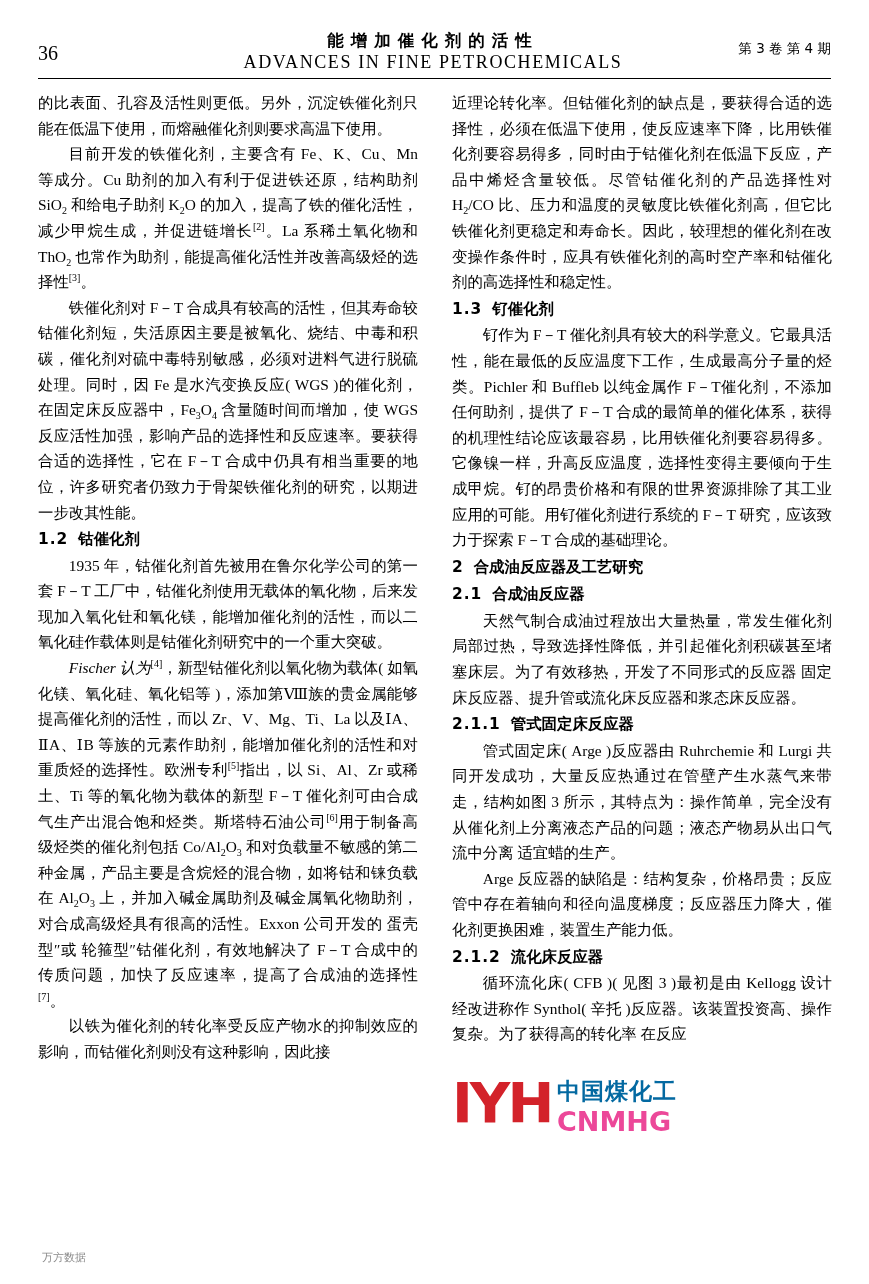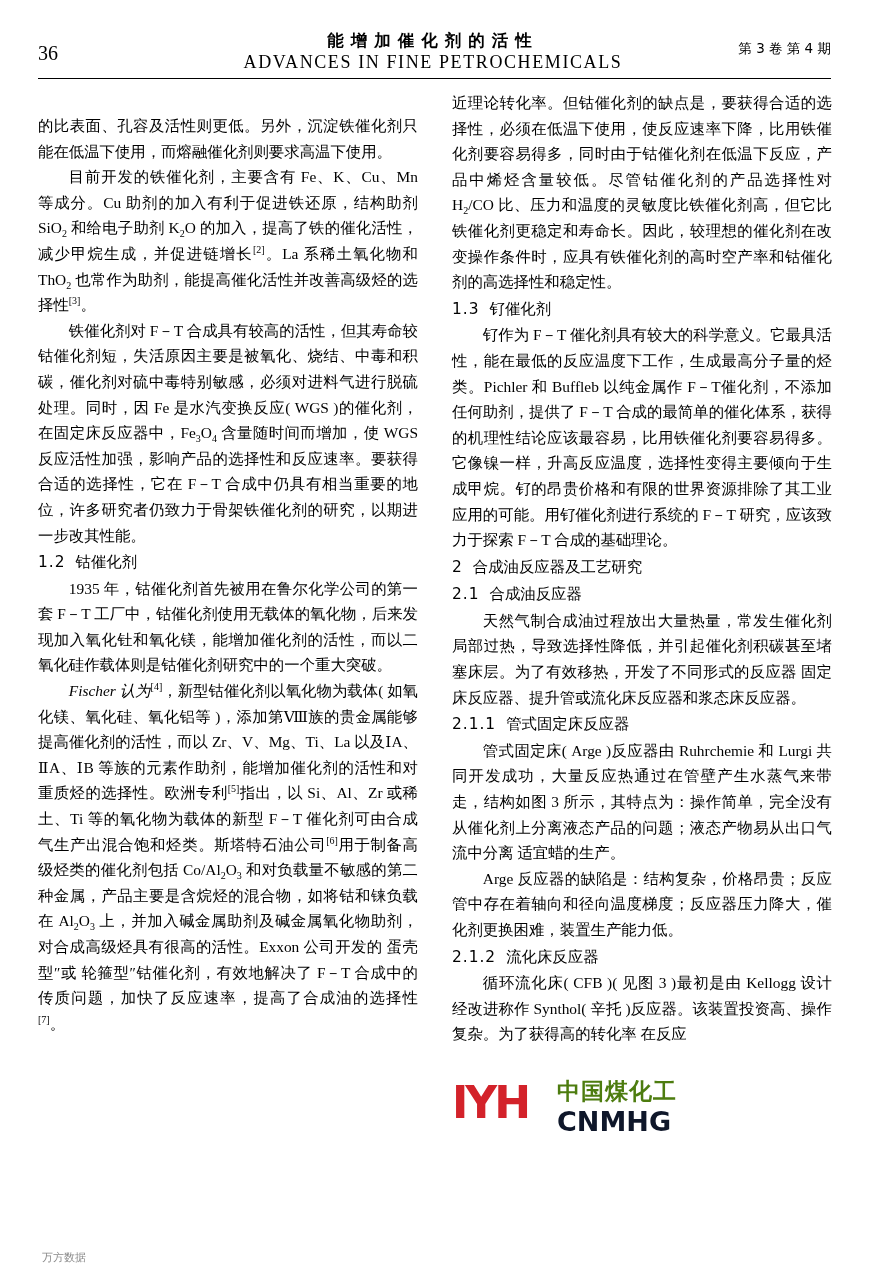--- a/index.html
+++ b/index.html
@@ -76,33 +76,33 @@
   
   .col {
     position: absolute;
     top: 86px;
     width: 380px;
     font-size: 15.4px;
     line-height: 25.6px;
     text-align: justify;
     text-justify: inter-ideograph;
   }
-  .col-left { left: 38px; margin-top: 23px; }
+  .col-left { left: 38px; }
   .col-right { left: 452px; }
 
   p {
     margin: 0;
     text-indent: 2em;
   }
   p.noindent { text-indent: 0; }
 
   .sec {
     margin: 2px 0 0 0;
     text-indent: 0;
-    font-weight: normal;
+    font-weight: bold;
     font-size: 15.4px;
     font-family: "DejaVu Sans", sans-serif;
   }
   .sec .num { margin-right: 10px; letter-spacing: 1px; }
 
   sup {
     font-size: 10px;
     vertical-align: super;
     line-height: 0;
   }
@@ -119,43 +119,43 @@
     left: 452px;
     top: 1070px;
     width: 300px;
     height: 66px;
     pointer-events: none;
   }
   .wm-red {
     position: absolute;
     left: 0;
     top: 0;
-    font-size: 44px;
+    font-size: 56px;
     line-height: 58px;
     font-weight: bold;
     color: #d3222a;
     font-family: "DejaVu Sans", sans-serif;
     letter-spacing: -3px;
   }
   .wm-cn {
     position: absolute;
     left: 105px;
     top: 2px;
     font-size: 23px;
-    color: #4d7c0f;
+    color: #0369a1;
     font-weight: bold;
     font-family: "DejaVu Sans", sans-serif;
     letter-spacing: 1px;
   }
   .wm-en {
     position: absolute;
     left: 105px;
     top: 32px;
     font-size: 27px;
-    color: #0f172a;
+    color: #ec4899;
     font-weight: bold;
     font-family: "DejaVu Sans", sans-serif;
     letter-spacing: 0px;
   }
   .footer-note {
     position: absolute;
     left: 42px;
     top: 1246px;
     font-size: 11px;
     color: #8a8a8a;
@@ -177,20 +177,21 @@
   </div>
   <div class="rule"></div>
 
   <div class="col col-left">
     <p class="noindent">的比表面、孔容及活性则更低。另外，沉淀铁催化剂只能在低温下使用，而熔融催化剂则要求高温下使用。</p>
     <p><span>目前开发的铁催化剂，主要含有 Fe、K、Cu、Mn 等成分。Cu 助剂的加入有利于促进铁还原，结构助剂 SiO</span><sub>2</sub><span> 和给电子助剂 K</span><sub>2</sub><span>O 的加入，提高了铁的催化活性，减少甲烷生成，并促进链增长</span><sup>[2]</sup><span>。La 系稀土氧化物和 ThO</span><sub>2</sub><span> 也常作为助剂，能提高催化活性并改善高级烃的选择性</span><sup>[3]</sup><span>。</span></p>
     <p><span>铁催化剂对 F－T 合成具有较高的活性，但其寿命较钴催化剂短，失活原因主要是被氧化、烧结、中毒和积碳，催化剂对硫中毒特别敏感，必须对进料气进行脱硫处理。同时，因 Fe 是水汽变换反应( WGS )的催化剂，在固定床反应器中，Fe</span><sub>3</sub><span>O</span><sub>4</sub><span> 含量随时间而增加，使 WGS 反应活性加强，影响产品的选择性和反应速率。要获得合适的选择性，它在 F－T 合成中仍具有相当重要的地位，许多研究者仍致力于骨架铁催化剂的研究，以期进一步改其性能。</span></p>
     <p class="sec"><span class="num">1.2</span><span>钴催化剂</span></p>
     <p>1935 年，钴催化剂首先被用在鲁尔化学公司的第一套 F－T 工厂中，钴催化剂使用无载体的氧化物，后来发现加入氧化钍和氧化镁，能增加催化剂的活性，而以二氧化硅作载体则是钴催化剂研究中的一个重大突破。</p>
     <p><span class="it">Fischer 认为</span><sup>[4]</sup><span>，新型钴催化剂以氧化物为载体( 如氧化镁、氧化硅、氧化铝等 )，添加第Ⅷ族的贵金属能够提高催化剂的活性，而以 Zr、V、Mg、Ti、La 以及ⅠA、ⅡA、ⅠB 等族的元素作助剂，能增加催化剂的活性和对重质烃的选择性。欧洲专利</span><sup>[5]</sup><span>指出，以 Si、Al、Zr 或稀土、Ti 等的氧化物为载体的新型 F－T 催化剂可由合成气生产出混合饱和烃类。斯塔特石油公司</span><sup>[6]</sup><span>用于制备高级烃类的催化剂包括 Co/Al</span><sub>2</sub><span>O</span><sub>3</sub><span> 和对负载量不敏感的第二种金属，产品主要是含烷烃的混合物，如将钴和铼负载在 Al</span><sub>2</sub><span>O</span><sub>3</sub><span> 上，并加入碱金属助剂及碱金属氧化物助剂，对合成高级烃具有很高的活性。Exxon 公司开发的 蛋壳型″或 轮箍型″钴催化剂，有效地解决了 F－T 合成中的传质问题，加快了反应速率，提高了合成油的选择性</span><sup>[7]</sup><span>。</span></p>
+    <p>以铁为催化剂的转化率受反应产物水的抑制效应的影响，而钴催化剂则没有这种影响，因此接</p>
   </div>
 
   <div class="col col-right">
     <p class="noindent"><span>近理论转化率。但钴催化剂的缺点是，要获得合适的选择性，必须在低温下使用，使反应速率下降，比用铁催化剂要容易得多，同时由于钴催化剂在低温下反应，产品中烯烃含量较低。尽管钴催化剂的产品选择性对 H</span><sub>2</sub><span>/CO 比、压力和温度的灵敏度比铁催化剂高，但它比铁催化剂更稳定和寿命长。因此，较理想的催化剂在改变操作条件时，应具有铁催化剂的高时空产率和钴催化剂的高选择性和稳定性。</span></p>
     <p class="sec"><span class="num">1.3</span><span>钌催化剂</span></p>
     <p>钌作为 F－T 催化剂具有较大的科学意义。它最具活性，能在最低的反应温度下工作，生成最高分子量的烃类。Pichler 和 Buffleb 以纯金属作 F－T催化剂，不添加任何助剂，提供了 F－T 合成的最简单的催化体系，获得的机理性结论应该最容易，比用铁催化剂要容易得多。它像镍一样，升高反应温度，选择性变得主要倾向于生成甲烷。钌的昂贵价格和有限的世界资源排除了其工业应用的可能。用钌催化剂进行系统的 F－T 研究，应该致力于探索 F－T 合成的基础理论。</p>
     <p class="sec"><span class="num">2</span><span>合成油反应器及工艺研究</span></p>
     <p class="sec"><span class="num">2.1</span><span>合成油反应器</span></p>
     <p>天然气制合成油过程放出大量热量，常发生催化剂局部过热，导致选择性降低，并引起催化剂积碳甚至堵塞床层。为了有效移热，开发了不同形式的反应器 固定床反应器、提升管或流化床反应器和浆态床反应器。</p>
     <p class="sec"><span class="num">2.1.1</span><span>管式固定床反应器</span></p>

